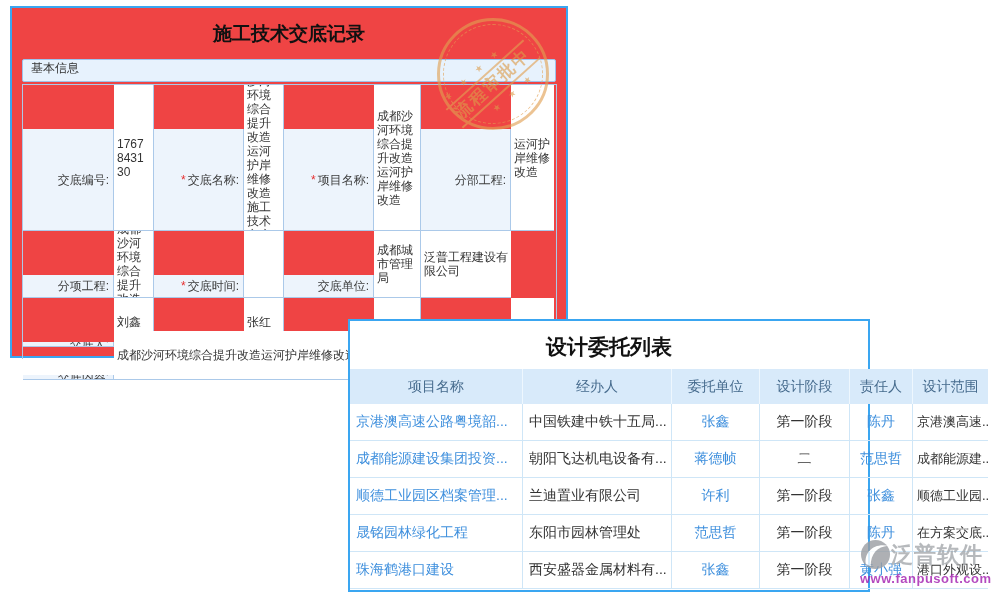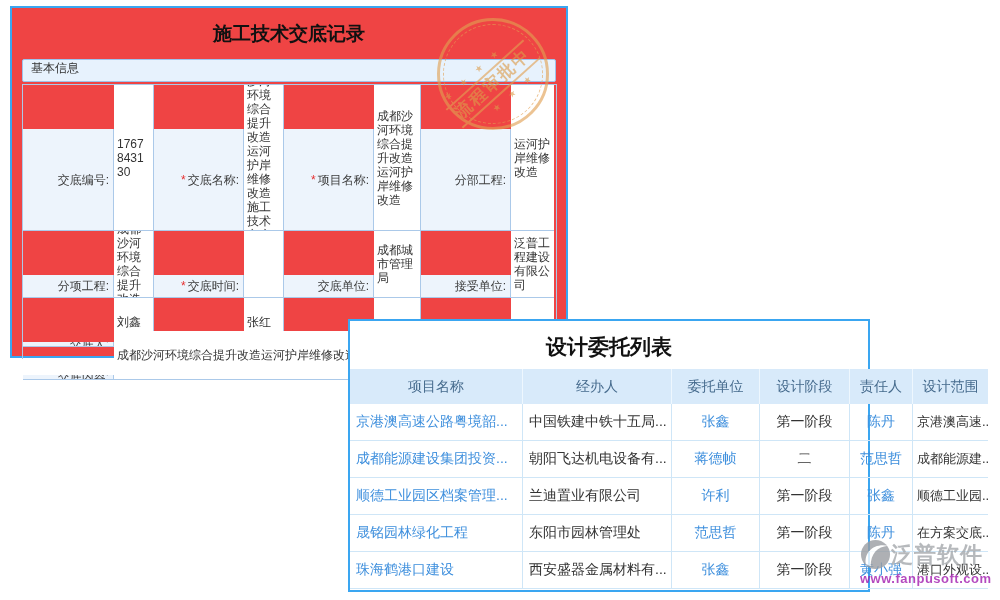--- a/index.html
+++ b/index.html
@@ -113,24 +113,20 @@
         <div class="fcell lab">
             <span class="req">*</span>
             <span>交底时间:</span>
           </div>
         <div class="fcell val"></div>
         <div class="fcell lab">
             <span class="req"></span>
             <span>交底单位:</span>
           </div>
         <div class="fcell val">成都城市管理局</div>
-        <div class="fcell lab">
-            <span class="req"></span>
-            <span>接受单位:</span>
-          </div>
         <div class="fcell val">泛普工程建设有限公司</div>
       </div>
 
       <div class="frow frow-3">
         <div class="fcell lab">
             <span class="req"></span>
             <span>交底人:</span>
           </div>
         <div class="fcell val">刘鑫</div>
         <div class="fcell lab">

